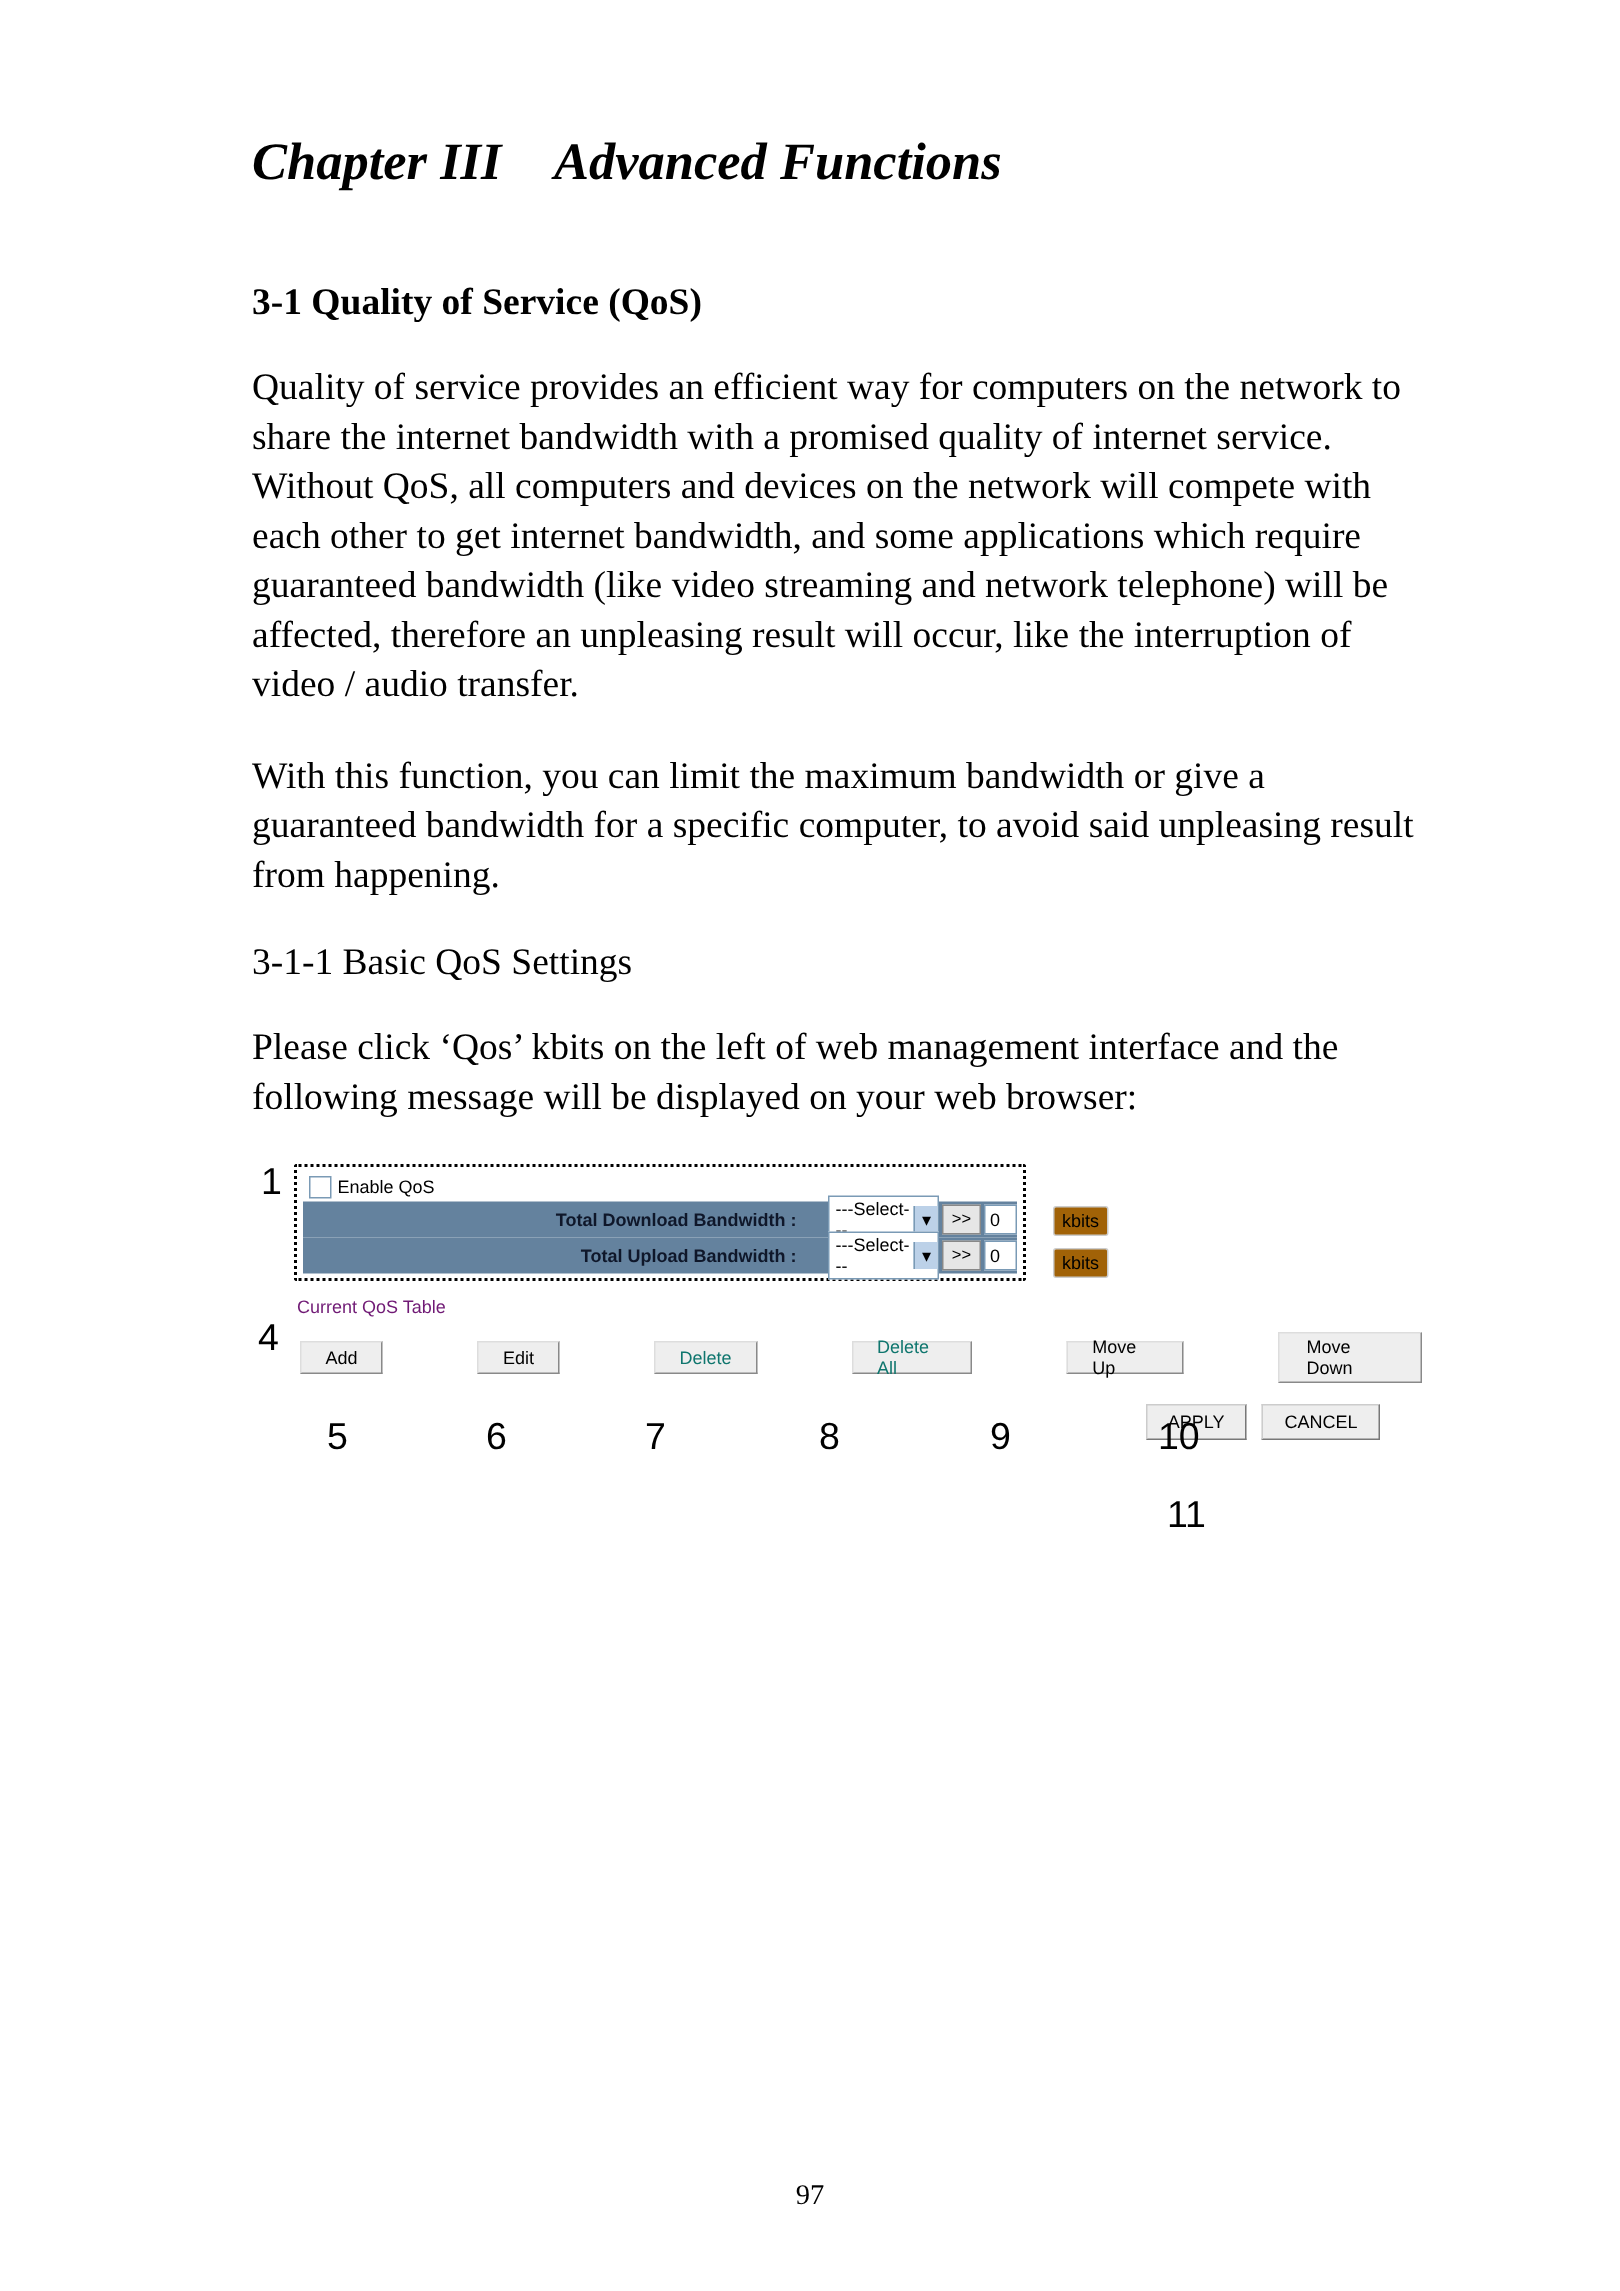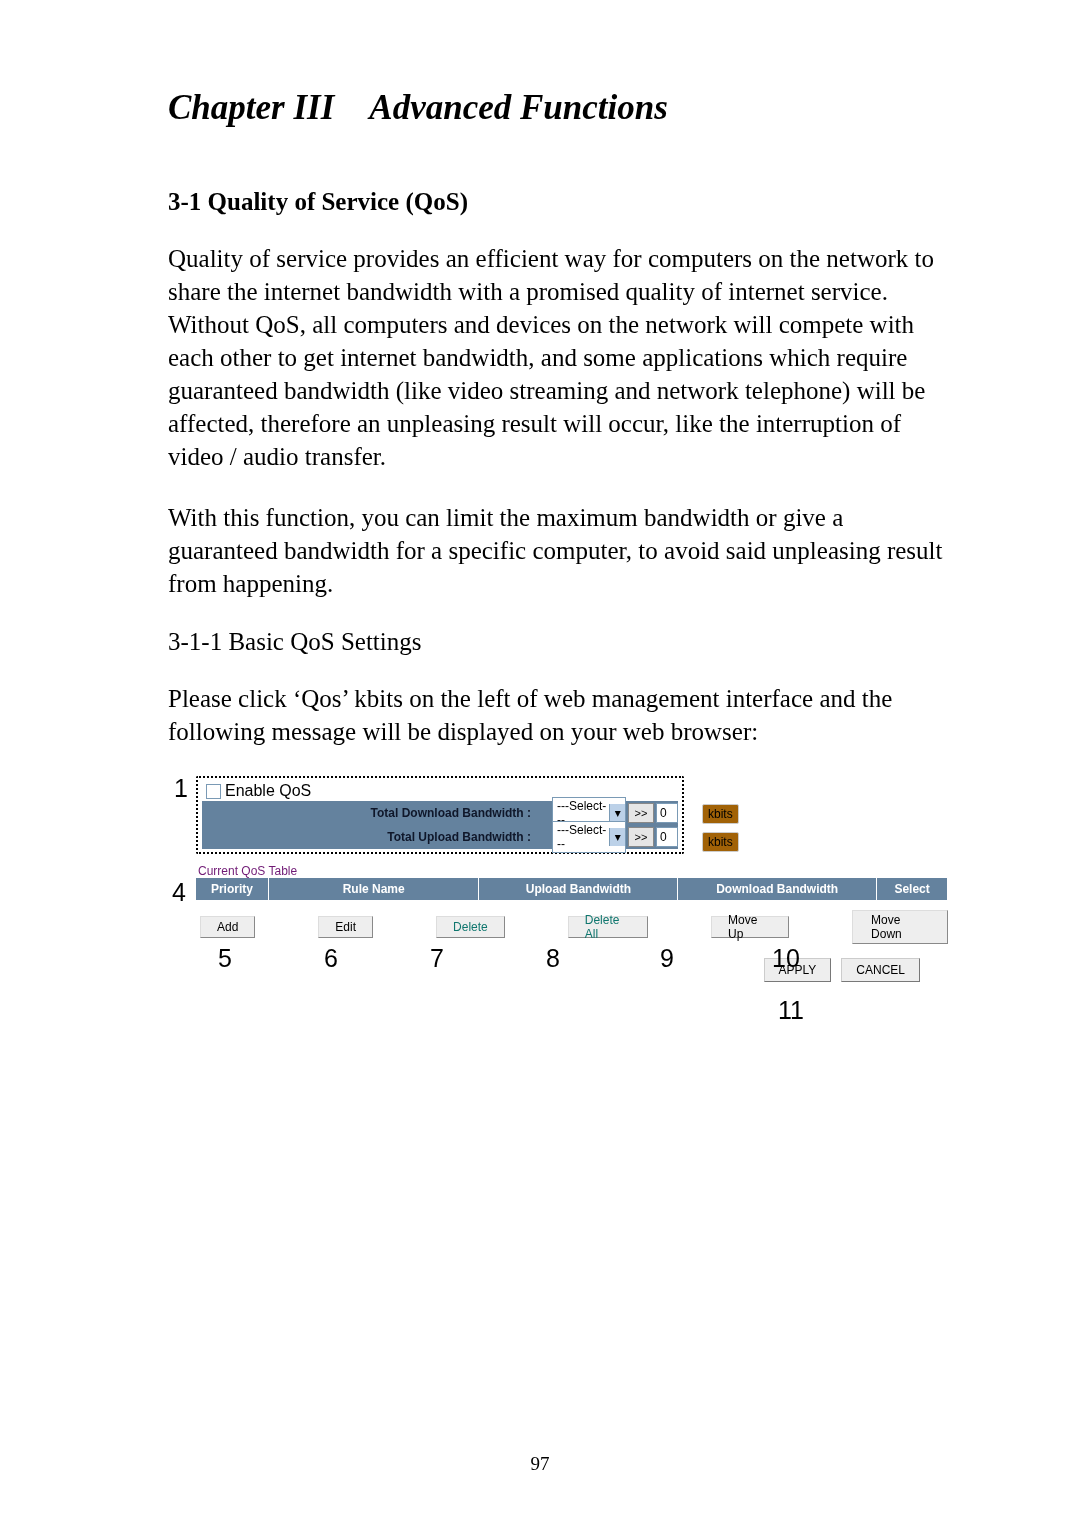--- a/index.html
+++ b/index.html
@@ -18,21 +18,21 @@
 .dashed+.dashed{margin-top:4px}
 
 .bwrow{display:flex;align-items:center;background:#64829e;height:24px}
 .bwrow .lbl{flex:1;text-align:right;padding-right:21px;color:#0f172a;font-weight:bold;font-size:12px}
 .sel{width:74px;height:32px;background:#fff;border:1px solid #7a9ab5;font-size:12px;box-sizing:border-box;padding-left:4px;display:flex;align-items:center;justify-content:space-between}
 .carat{width:16px;height:18px;background:#bcd1e8;border-left:1px solid #7a9ab5;display:flex;align-items:center;justify-content:center}
 .btn22{width:26px;height:20px;background:#e6e6e6;border:1px solid #888;font-size:11px;box-sizing:border-box;display:flex;align-items:center;justify-content:center;margin-left:2px}
 .inp0{width:22px;height:20px;background:#fff;border:1px solid #7a9ab5;font-size:12px;box-sizing:border-box;padding-left:3px;margin-left:2px;display:flex;align-items:center}
 .kbits{background:#a16207;border:1px solid #ccc;height:20px;font-size:12px;padding:0 5px;margin-left:24px;display:flex;align-items:center;box-sizing:border-box}
 
-.enablerow{display:flex;align-items:center;font-size:16px;background:#fff;height:20px;padding-left:4px}
+.enablerow{display:flex;align-items:center;font-size:12px;background:#fff;height:20px;padding-left:4px}
 .cb{width:13px;height:13px;border:1px solid #7a9ab5;margin-right:4px}
 
 .cap{font-size:12px;color:#701a75;margin:10px 0 0 30px}
 
 .thead{display:flex;background:#64829e;color:#fff;font-weight:bold;font-size:12px;height:22px;margin-left:28px}
 .thead>div{display:flex;align-items:center;justify-content:center;border-right:1px solid #fff;box-sizing:border-box}
 .th-pr{width:74px}
 .th-rn{width:214px}
 .th-ub{width:202px}
 .th-db{width:202px}
@@ -98,27 +98,20 @@
               <span class="inp0">0</span>
            </div>
         </div>
 
         <span class="dashed kbits" style="position:absolute;top:24px;left:482px">kbits</span>
         <span class="dashed kbits" style="position:absolute;top:52px;left:482px">kbits</span>
      </div>
 
      <div class="cap">Current QoS Table</div>
 
-     <div class="thead">
-        <div class="th-pr">Priority</div>
-        <div class="th-rn">Rule Name</div>
-        <div class="th-ub">Upload Bandwidth</div>
-        <div class="th-db">Download Bandwidth</div>
-        <div class="th-sel">Select</div>
-     </div>
 
      <div class="btnrow">
         <span class="xbtn">Add</span>
         <span class="xbtn">Edit</span>
         <span class="xbtn dis">Delete</span>
         <span class="xbtn dis">Delete All</span>
         <span class="xbtn">Move Up</span>
         <span class="xbtn w84">Move Down</span>
      </div>
 

